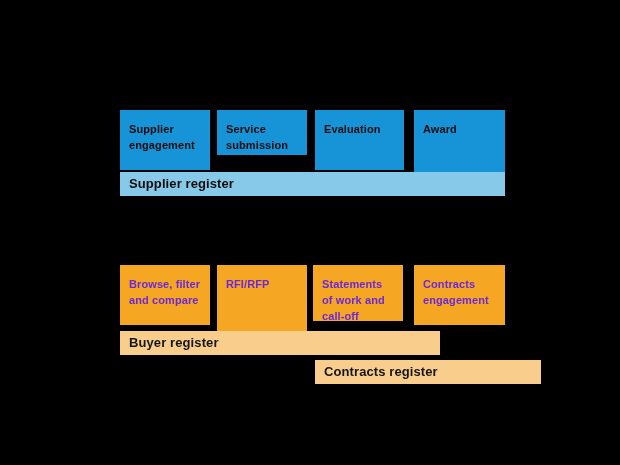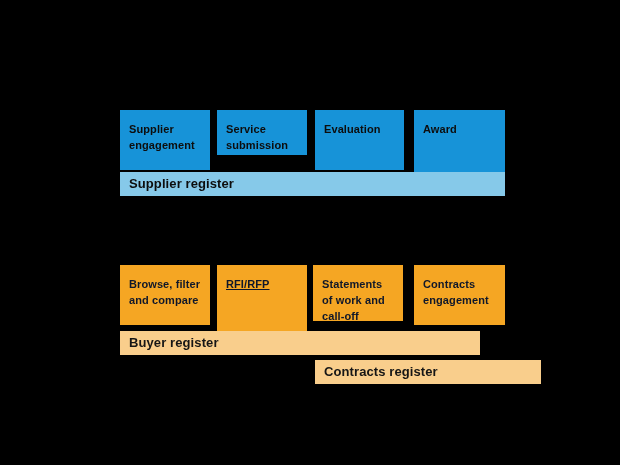--- a/index.html
+++ b/index.html
@@ -30,21 +30,21 @@
     color: #0d0d0d;
   }
   .tier-blue .register {
     background: #86C9E9;
     color: #0d0d0d;
   }
 
   
   .tier-orange .cap {
     background: #F5A623;
-    color: #0f172a;
+    color: #6d28d9;
   }
   .tier-orange .register {
     background: #F9CE8C;
     color: #151515;
   }
 
   .cap {
     padding: 11px 9px 0 9px;
   }
   .cap .label {
@@ -95,33 +95,33 @@
     </div>
 
   </div>
 
   <div class="tier-orange">
 
     <div class="box cap" style="left:120px; top:265px; width:90px; height:60px;">
       <span class="label">Browse, filter and compare</span>
     </div>
 
-    <div class="box cap" style="left:217px; top:265px; width:90px; height:76px;text-decoration:underline;">
+    <div class="box cap" style="left:217px; top:265px; width:90px; height:76px;">
       <span class="label">RFI/RFP</span>
     </div>
 
     <div class="box cap" style="left:313px; top:265px; width:90px; height:56px;">
       <span class="label">Statements of work and call-off</span>
     </div>
 
     <div class="box cap" style="left:414px; top:265px; width:91px; height:60px;">
       <span class="label">Contracts engagement</span>
     </div>
 
-    <div class="box register" style="left:120px; top:331px; width:360px; height:24px;">
+    <div class="box register" style="left:120px; top:331px; width:320px; height:24px;">
       <span class="label">Buyer register</span>
     </div>
 
     <div class="box register" style="left:315px; top:360px; width:226px; height:24px;">
       <span class="label">Contracts register</span>
     </div>
 
   </div>
 
 </div>

